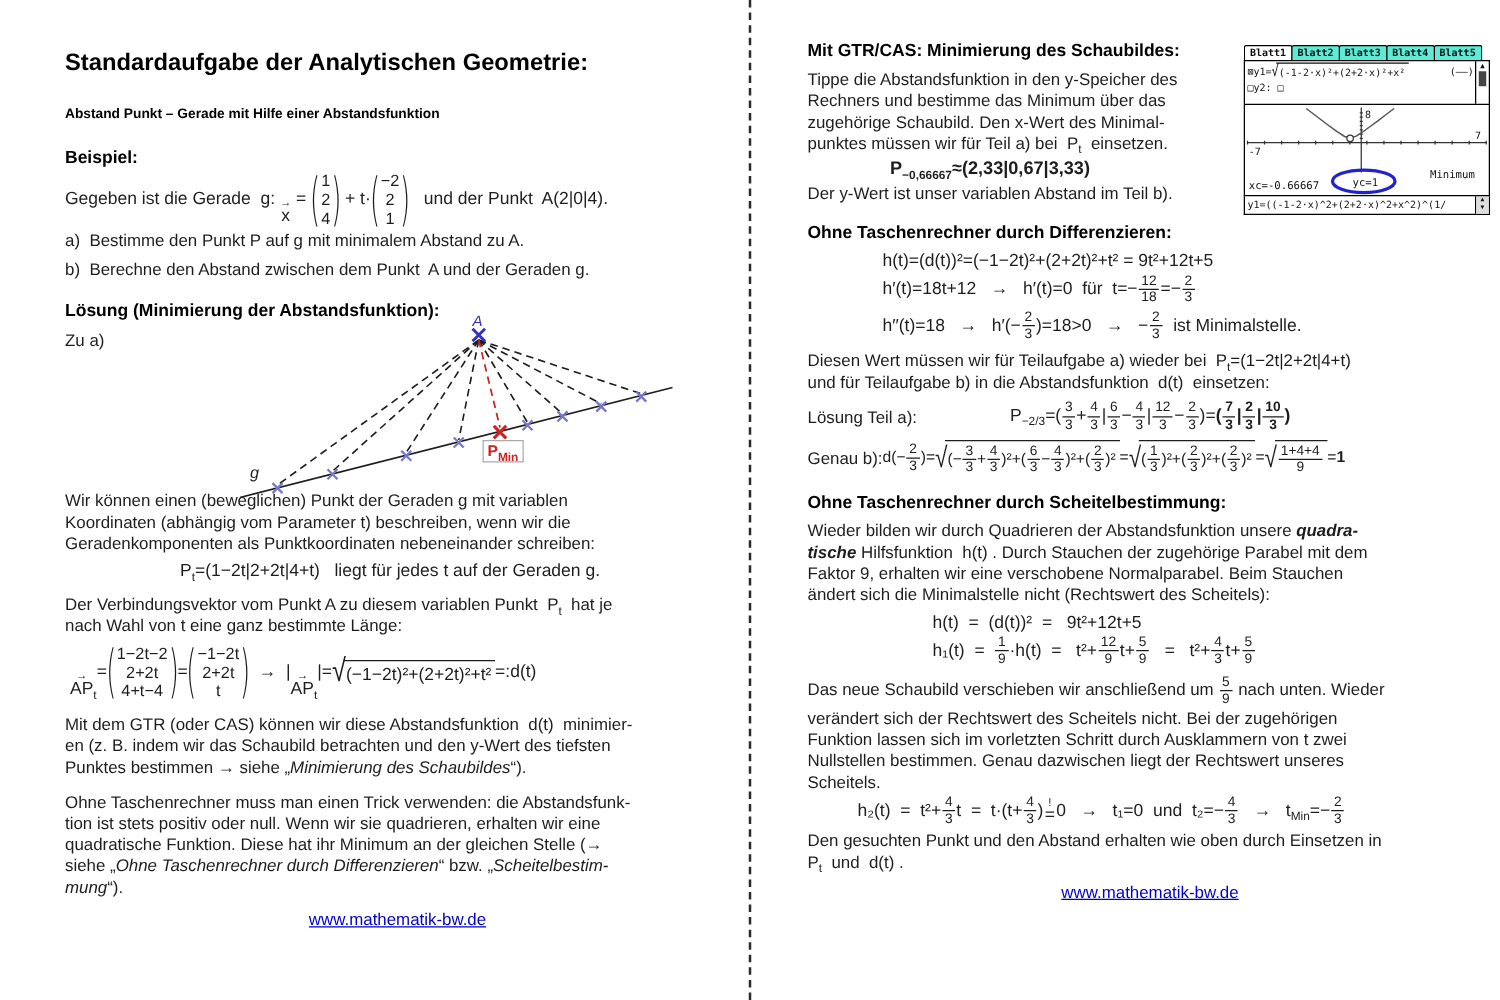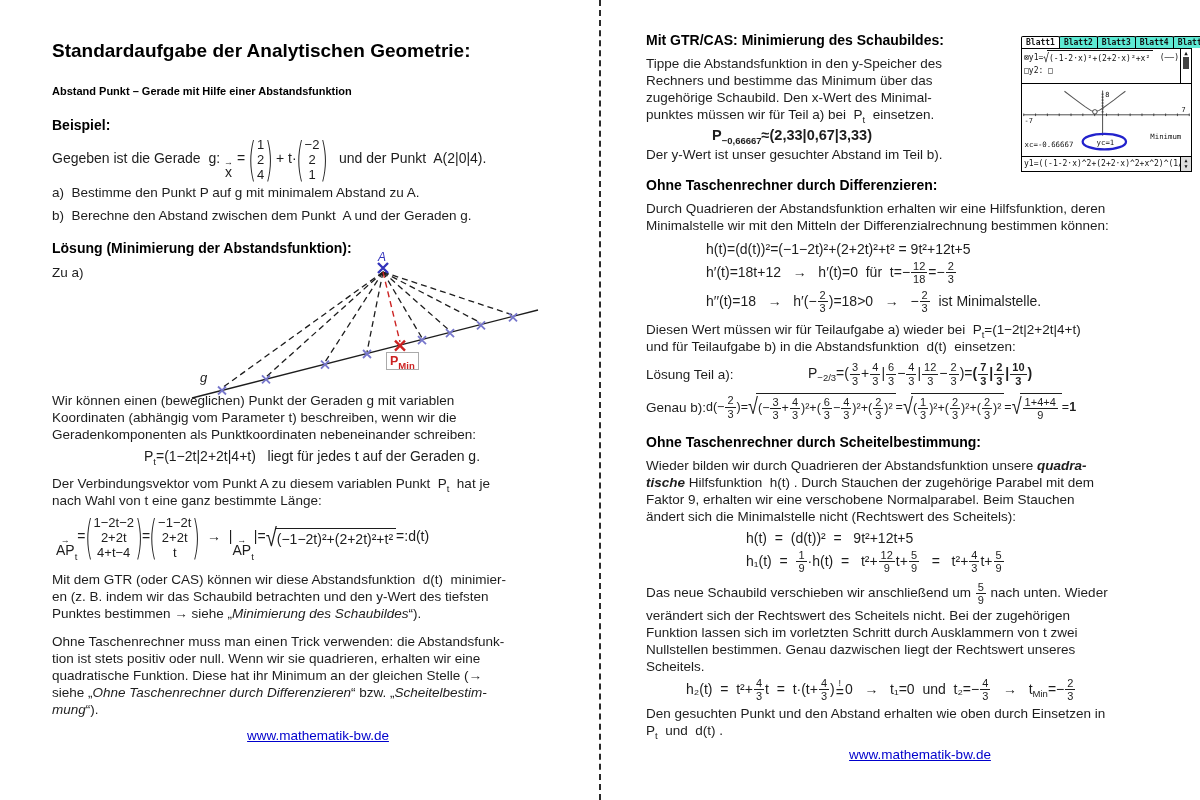--- a/index.html
+++ b/index.html
@@ -47,21 +47,21 @@
   .link{display:block;margin:10px auto 0;text-align:center;font-size:13.5px;color:#0000cc;text-decoration:underline;}
 
   
   #diagram{position:absolute;left:134px;top:222px;width:400px;height:172px;}
   #diagram svg{width:100%;height:100%;}
   .pminbox{position:absolute;left:200px;top:100px;border:1px solid #aaa;background:#fff;
     color:#cc2222;font-size:12.5px;font-weight:bold;padding:0 3px;line-height:16px;}
   .glabel{position:absolute;left:14px;top:118px;font-size:13px;font-style:italic;}
 
   
-  #gtr{position:absolute;right:2px;top:16px;width:171px;font-family:"DejaVu Sans Mono","Liberation Mono",monospace;color:#111;}
+  #gtr{position:absolute;right:2px;top:16px;width:197px;font-family:"DejaVu Sans Mono","Liberation Mono",monospace;color:#111;}
   .gtabs{display:flex;}
   .gtab{font-size:8px;font-weight:bold;border:1px solid #000;border-bottom:none;padding:0 4px;line-height:11px;background:#5eead4;margin-right:-1px;border-radius:2px 2px 0 0;}
   .gtab.active{background:#fff;}
   .gbox{position:relative;border:1px solid #000;height:32px;padding:1px 12px 1px 2px;}
   .gy1{font-size:8px;line-height:13px;display:flex;align-items:center;}
   .gy1 .gfm{flex:1;}
   .gy1 .sqrt .rad{font-size:1.2em;}
   .gy1 .sqrt .rdc{padding-top:1px;}
   .gstyle{font-size:8px;}
   .gy2{font-size:8px;line-height:12px;}
@@ -145,21 +145,21 @@
   <a class="link" href="#">www.mathematik-bw.de</a>
 </div>
 
 <div id="right" class="col">
   <div class="h3" style="margin-top:12px">Mit GTR/CAS: Minimierung des Schaubildes:</div>
   <div class="para" style="width:342px;margin-top:7px"><span>Tippe die Abstandsfunktion in den y-Speicher des
 Rechners und bestimme das Minimum über das
 zugehörige Schaubild. Den x-Wert des Minimal-
 punktes müssen wir für Teil a) bei  P</span><sub>t</sub><span>  einsetzen.</span></div>
   <div class="fm bold" style="margin-left:66px;margin-top:4px;font-size:14.5px"><span>P</span><sub>−0,66667</sub><span>≈(2,33|0,67|3,33)</span></div>
-  <div class="para" style="margin-top:3px">Der y-Wert ist unser gesuchter Abstand im Teil b).</div>
+  <div class="para" style="margin-top:3px">Der y-Wert ist unser variablen Abstand im Teil b).</div>
 
   <div id="gtr">
     <div class="gtabs">
       <span class="gtab active">Blatt1</span>
       <span class="gtab">Blatt2</span>
       <span class="gtab">Blatt3</span>
       <span class="gtab">Blatt4</span>
       <span class="gtab">Blatt5</span>
     </div>
     <div class="gbox">
@@ -218,22 +218,20 @@
     <div class="gedit">
       <span class="gtxt">y1=((-1-2·x)^2+(2+2·x)^2+x^2)^(1/</span>
       <span class="gud">
           <span>▲</span>
           <span>▼</span>
         </span>
     </div>
   </div>
 
   <div class="h3" style="margin-top:14px">Ohne Taschenrechner durch Differenzieren:</div>
-  <div class="para" style="margin-top:7px">Durch Quadrieren der Abstandsfunktion erhalten wir eine Hilfsfunktion, deren
-Minimalstelle wir mit den Mitteln der Differenzialrechnung bestimmen können:</div>
   <div class="fm" style="margin-left:60px;margin-top:7px"><span>h(t)=(d(t))²=(−1−2t)²+(2+2t)²+t² = 9t²+12t+5</span></div>
   <div class="fm" style="margin-left:60px;margin-top:3px"><span>h′(t)=18t+12   →   h′(t)=0  für  t=−</span><span class="frac"><span class="num">12</span><span class="den">18</span></span><span>=−</span><span class="frac"><span class="num">2</span><span class="den">3</span></span></div>
   <div class="fm" style="margin-left:60px;margin-top:3px"><span>h′′(t)=18   →   h′(−</span><span class="frac"><span class="num">2</span><span class="den">3</span></span><span>)=18&gt;0   →   −</span><span class="frac"><span class="num">2</span><span class="den">3</span></span><span>  ist Minimalstelle.</span></div>
   <div class="para" style="margin-top:7px"><span>Diesen Wert müssen wir für Teilaufgabe a) wieder bei  P</span><sub>t</sub><span>=(1−2t|2+2t|4+t)
 und für Teilaufgabe b) in die Abstandsfunktion  d(t)  einsetzen:</span></div>
   <div class="fmrow">
     <span class="lblA">Lösung Teil a):</span>
     <span class="fm" style="margin:0"><span>P</span><sub>−2/3</sub><span>=(</span><span class="frac"><span class="num">3</span><span class="den">3</span></span><span>+</span><span class="frac"><span class="num">4</span><span class="den">3</span></span><span>|</span><span class="frac"><span class="num">6</span><span class="den">3</span></span><span>−</span><span class="frac"><span class="num">4</span><span class="den">3</span></span><span>|</span><span class="frac"><span class="num">12</span><span class="den">3</span></span><span>−</span><span class="frac"><span class="num">2</span><span class="den">3</span></span><span>)=</span><span class="bd"><span>(</span><span class="frac"><span class="num">7</span><span class="den">3</span></span><span>|</span><span class="frac"><span class="num">2</span><span class="den">3</span></span><span>|</span><span class="frac"><span class="num">10</span><span class="den">3</span></span><span>)</span></span></span>
   </div>
   <div class="fmrow">

